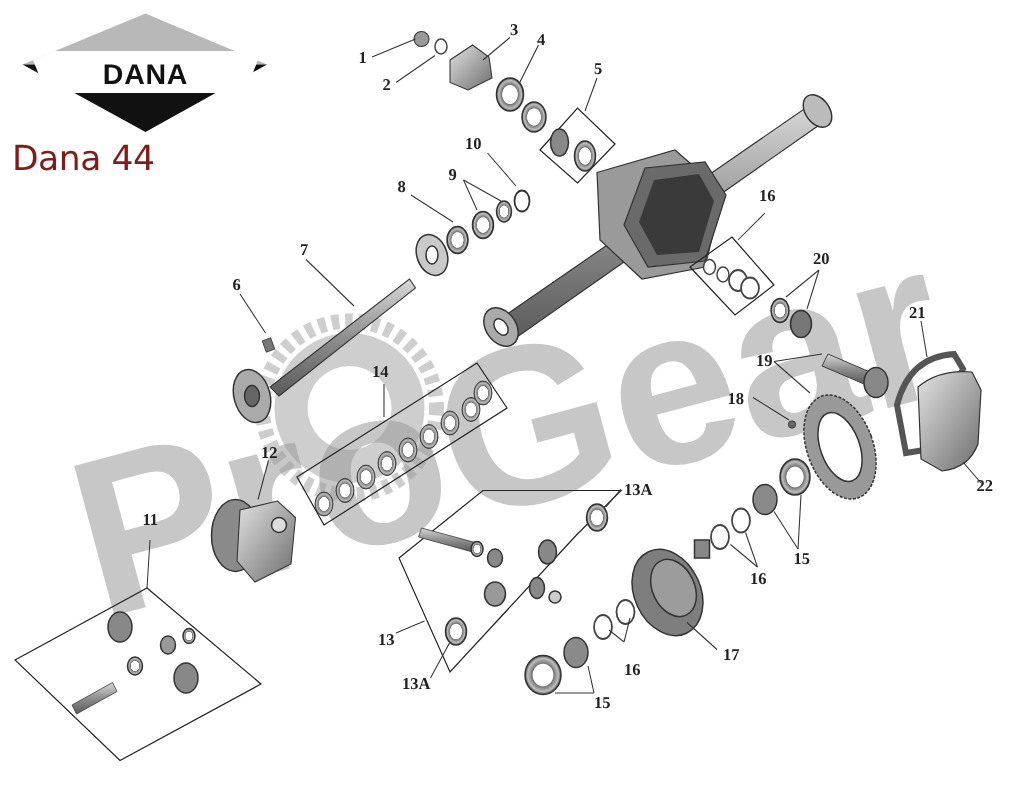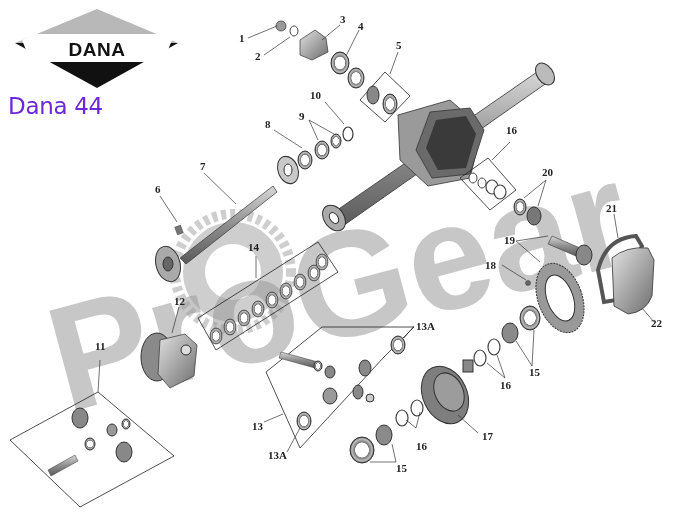--- a/index.html
+++ b/index.html
@@ -1,18 +1,18 @@
 <!DOCTYPE html>
 <html><head>
 <meta charset="utf-8">
 <style>
   html, body { margin: 0; padding: 0; background: #ffffff; }
   body { width: 673px; height: 525px; position: relative; overflow: hidden; font-family: "Liberation Serif", serif; }
   .canvas { position: absolute; left: 0; top: 0; width: 673px; height: 525px; }
-  .title-block { position: absolute; left: 8px; top: 92px; font-family: "DejaVu Sans", sans-serif; font-size: 23px; line-height: 29px; color: #6d28d9; font-weight: normal; letter-spacing: -0.3px; }
+  .title-block { position: absolute; left: 8px; top: 92px; font-family: "DejaVu Sans", sans-serif; font-size: 23px; line-height: 29px; color: #7f1d1d; font-weight: normal; letter-spacing: -0.3px; }
   .title-block div { white-space: nowrap; }
   .callout { font-family: "Liberation Serif", serif; font-size: 11px; fill: #222; font-weight: bold; }
   .logo-text { font-family: "Liberation Sans", sans-serif; font-weight: bold; font-size: 19px; fill: #111; letter-spacing: 0.5px; }
   .wm { font-family: "Liberation Sans", sans-serif; font-weight: bold; fill: #9a9a9a; opacity: 0.55; }
 </style>
 </head>
 <body>
 
 <svg class="canvas" viewBox="0 0 673 525" xmlns="http://www.w3.org/2000/svg">
   <defs>

